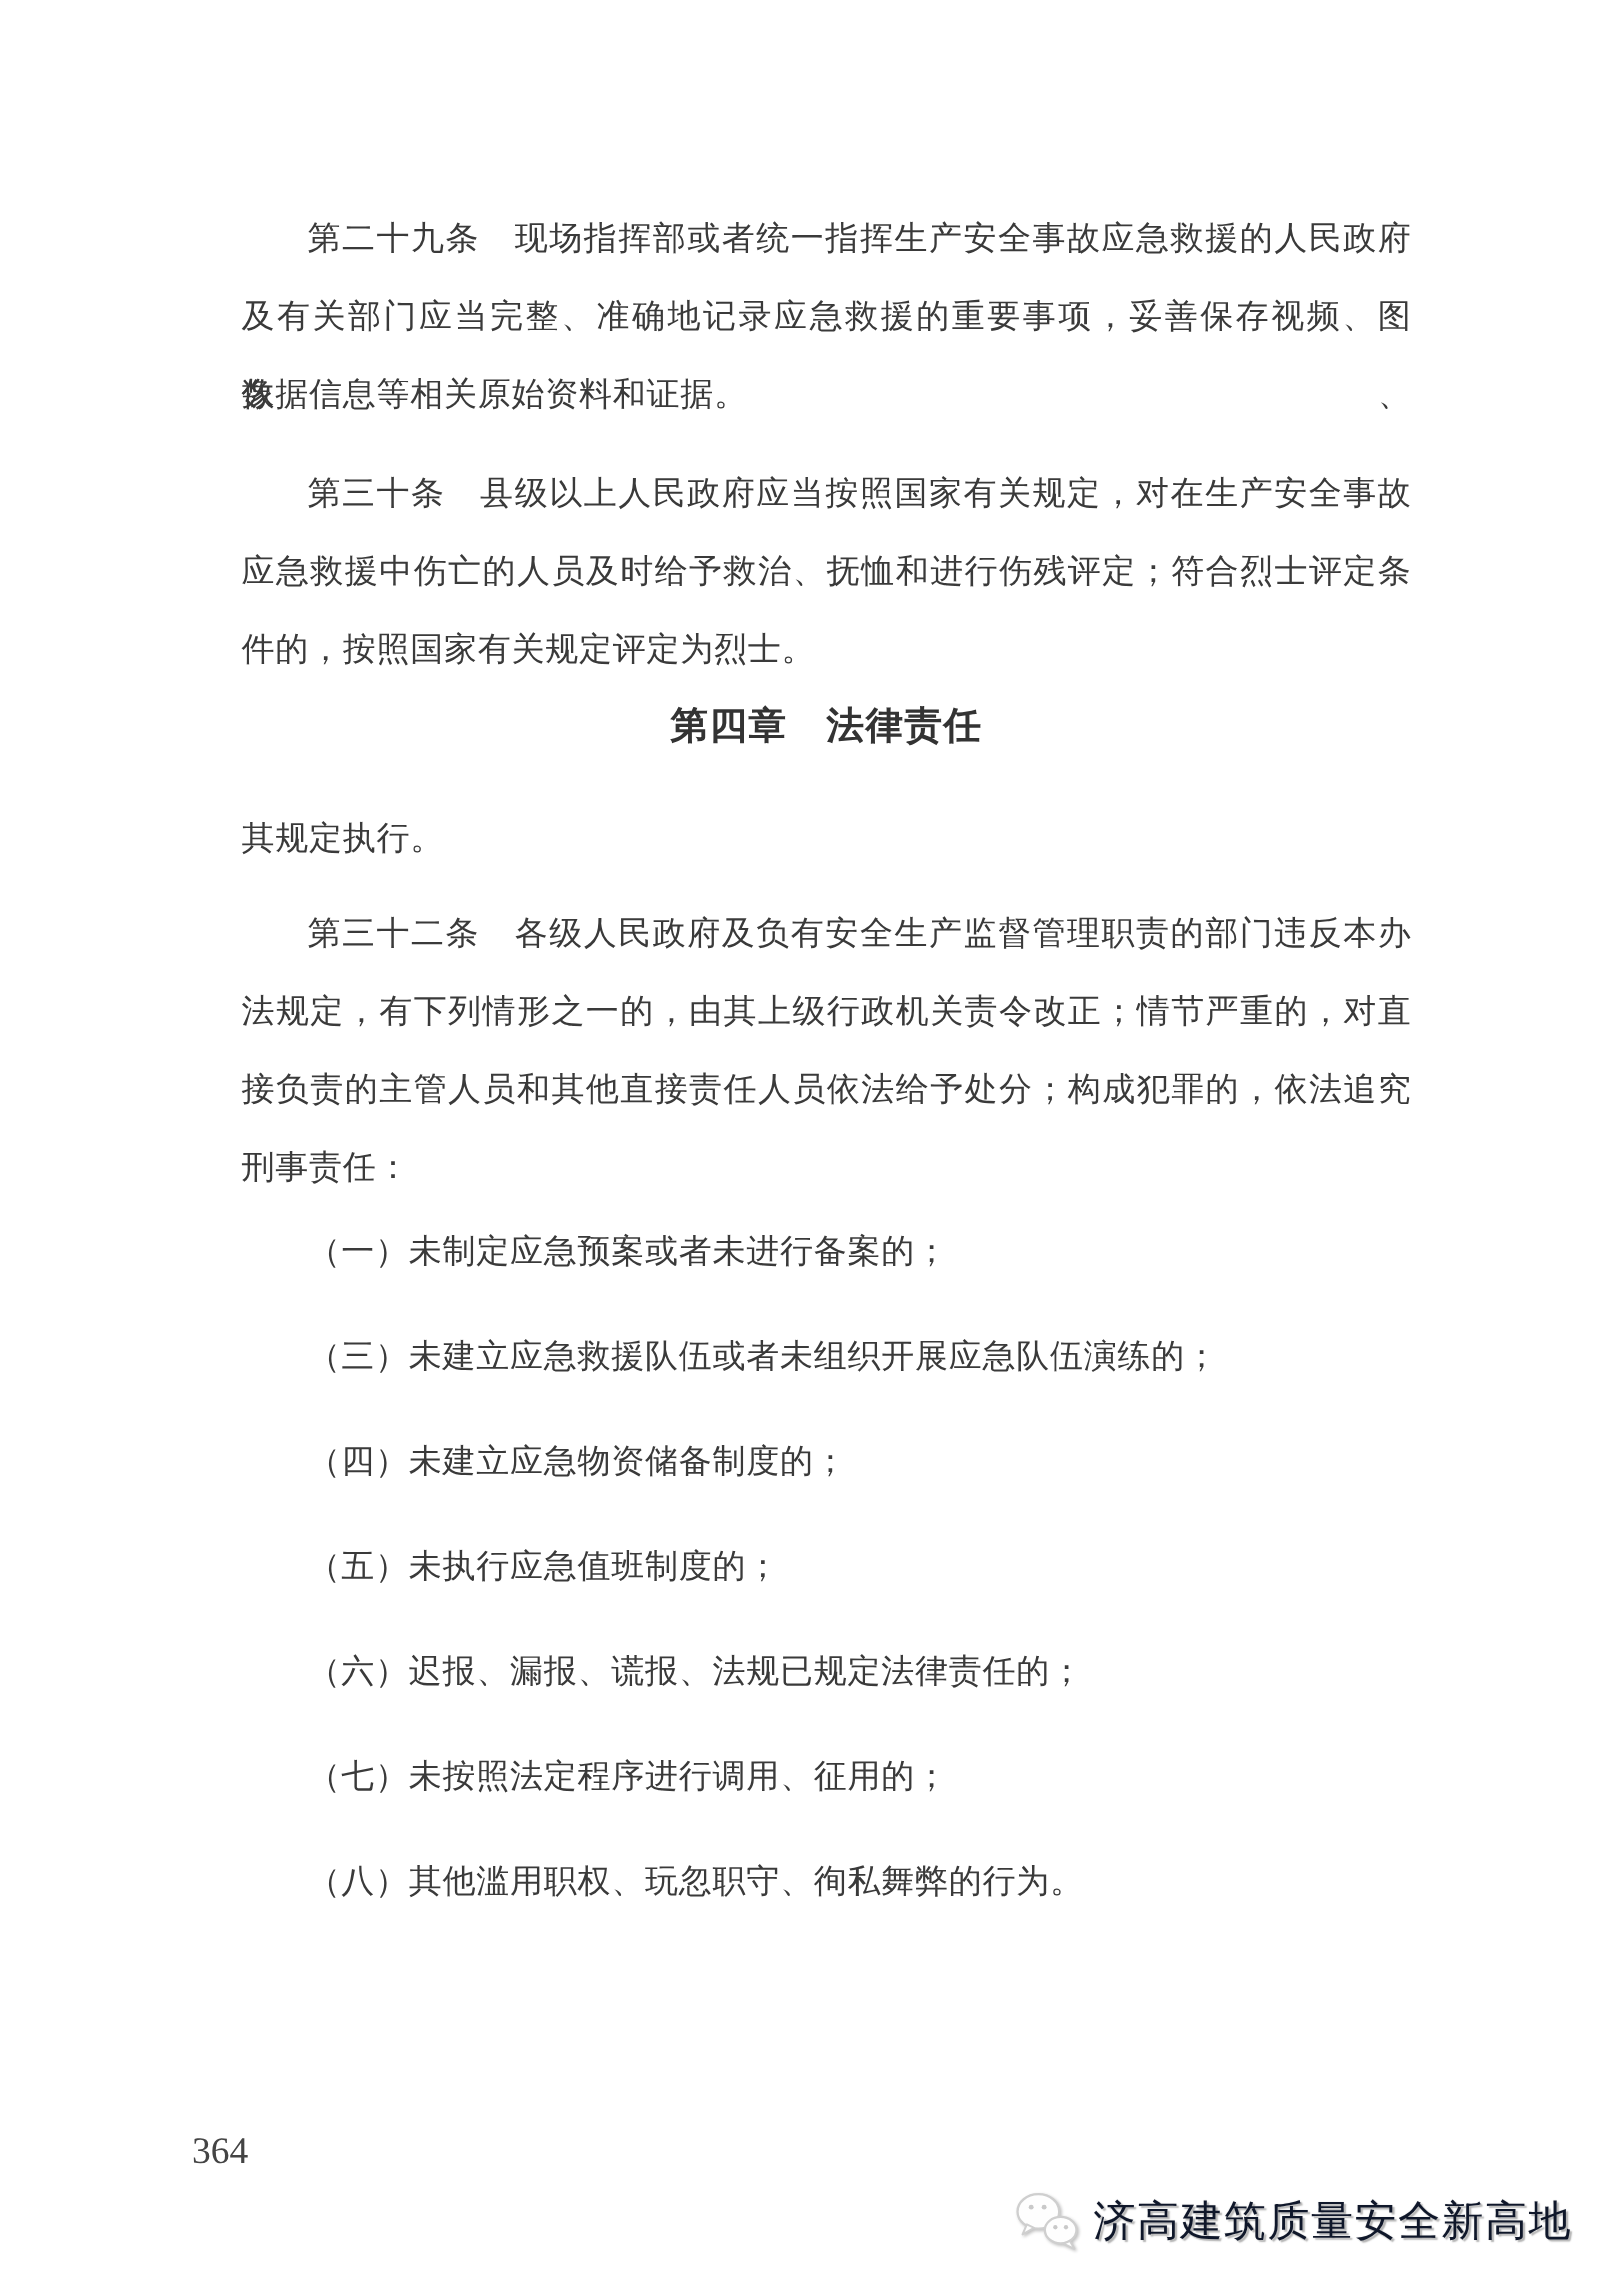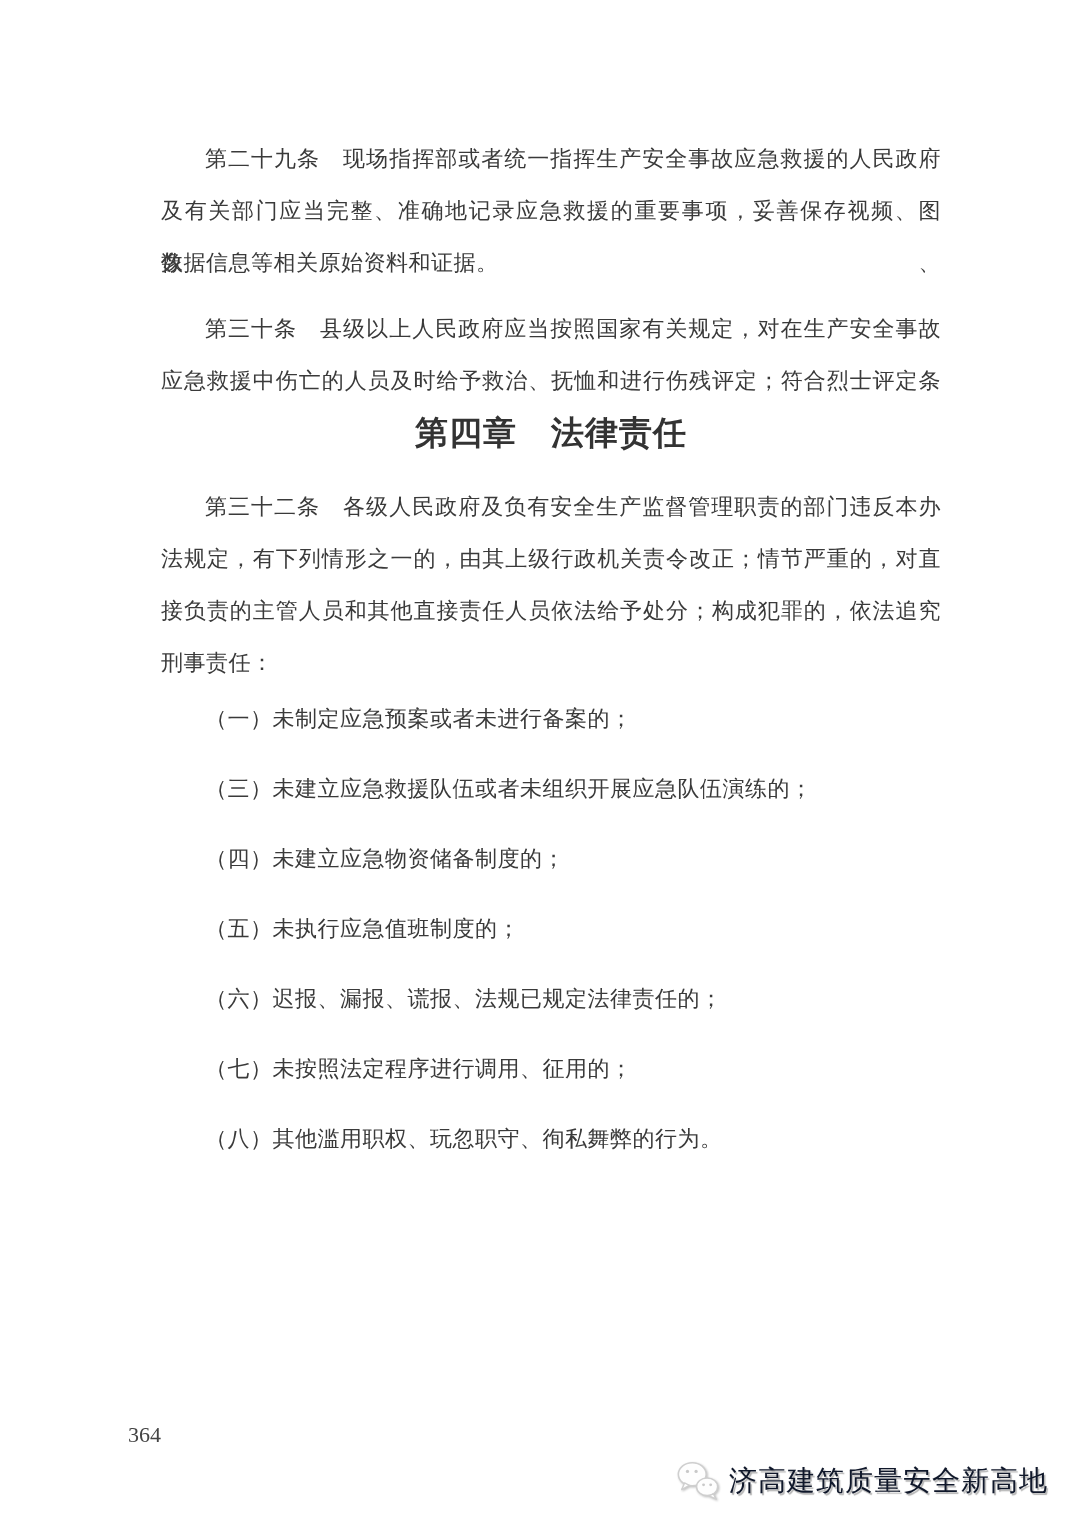--- a/index.html
+++ b/index.html
@@ -32,38 +32,38 @@
   }
   .indent { text-indent: 2em; }
   .para { margin: 0; }
   .para-a30 { margin-top: 14px; }
   .chapter-heading {
     margin-top: 0;
     height: 52px;
     line-height: 52px;
     text-align: center;
     font-weight: bold;
-    font-size: 33px;
+    font-size: 25px;
     letter-spacing: 1px;
     color: #333333;
   }
   .para-a31 { margin-top: 22px; }
   .para-a32 { margin-top: 11px; }
   .items-list { margin-top: 4px; }
   .list-item {
     line-height: 52px;
     height: 52px;
     margin-bottom: 18px;
     text-indent: 2em;
   }
   .page-number {
     position: absolute;
     left: 128px;
     top: 1420px;
-    font-size: 22px;
+    font-size: 25px;
     color: #444444;
     line-height: 30px;
   }
   .watermark {
     position: absolute;
     right: 32px;
     top: 1458px;
     display: flex;
     align-items: center;
     gap: 8px;
@@ -87,25 +87,27 @@
 
     <div class="para para-a29">
       <div class="line just indent">第二十九条　现场指挥部或者统一指挥生产安全事故应急救援的人民政府</div>
       <div class="line just">及有关部门应当完整、准确地记录应急救援的重要事项，妥善保存视频、图像、</div>
       <div class="line">数据信息等相关原始资料和证据。</div>
     </div>
 
     <div class="para para-a30">
       <div class="line just indent">第三十条　县级以上人民政府应当按照国家有关规定，对在生产安全事故</div>
       <div class="line just">应急救援中伤亡的人员及时给予救治、抚恤和进行伤残评定；符合烈士评定条</div>
+      <div class="line">件的，按照国家有关规定评定为烈士。</div>
     </div>
 
     <div class="chapter-heading">第四章　法律责任</div>
 
     <div class="para para-a31">
+      <div class="line">其规定执行。</div>
     </div>
 
     <div class="para para-a32">
       <div class="line just indent">第三十二条　各级人民政府及负有安全生产监督管理职责的部门违反本办</div>
       <div class="line just">法规定，有下列情形之一的，由其上级行政机关责令改正；情节严重的，对直</div>
       <div class="line just">接负责的主管人员和其他直接责任人员依法给予处分；构成犯罪的，依法追究</div>
       <div class="line">刑事责任：</div>
     </div>
 
     <div class="items-list">

